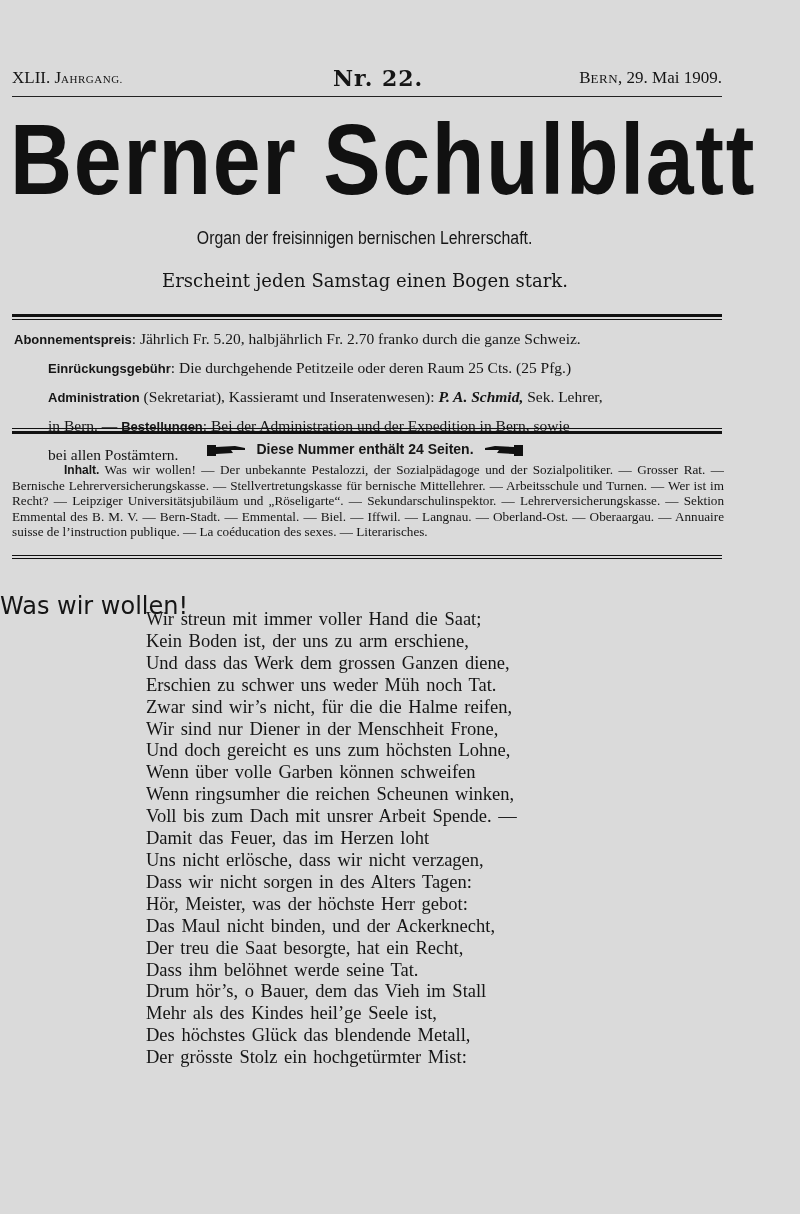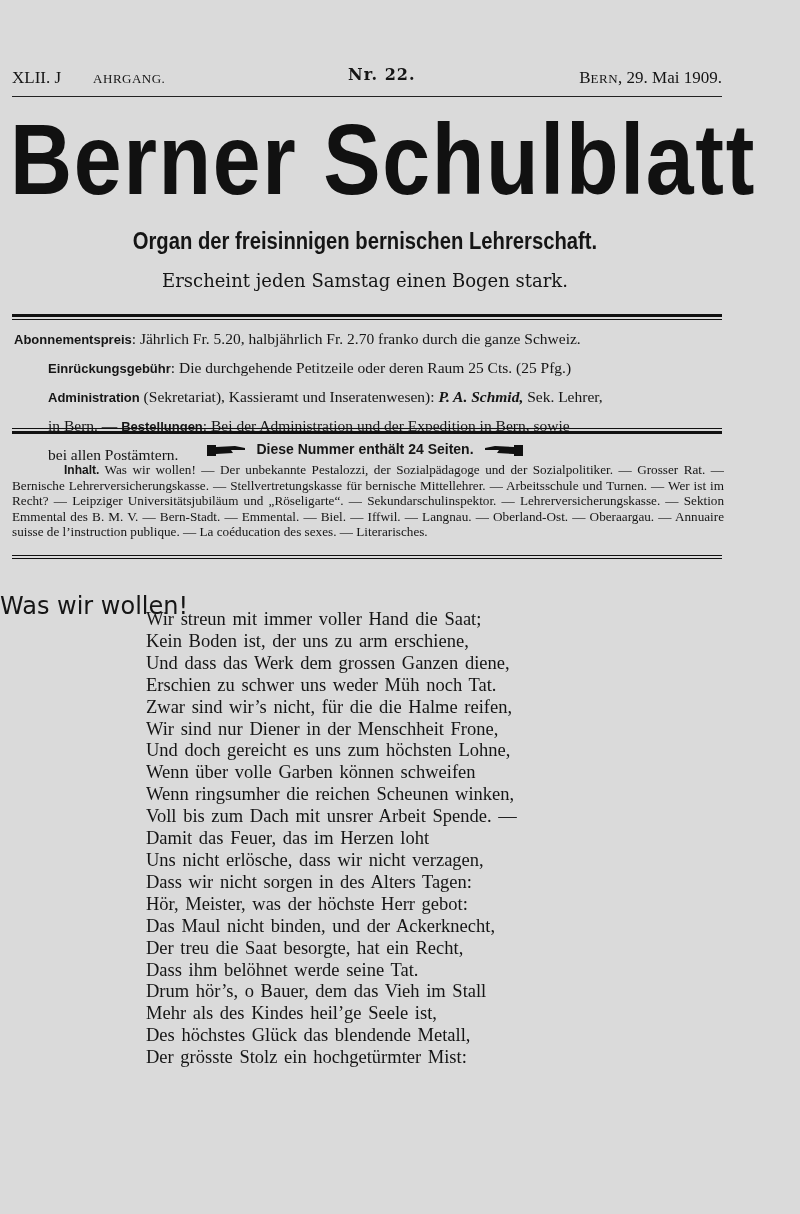--- a/index.html
+++ b/index.html
@@ -9,34 +9,34 @@
     color: #151515;
     font-family: "DejaVu Serif", serif;
     position: relative;
   }
   .page { position: absolute; left: 0; top: 0; width: 800px; height: 1214px; }
   .abs { position: absolute; }
 
   
   .topline { left: 12px; top: 68px; width: 710px; height: 24px; }
   .topline .l { position: absolute; left: 0; top: 0; font-size: 17px; font-family: "Liberation Serif", serif; }
-  .topline .l .sc { font-size: 13px; letter-spacing: 0.5px; padding-left: 32px; }
-  .topline .c { position: absolute; left: 336px; top: -3px; font-size: 16px; font-weight: bold; font-family: "DejaVu Serif", serif; letter-spacing: 1px; }
+  .topline .l .sc { font-size: 11px; letter-spacing: 0.5px; }
+  .topline .c { position: absolute; left: 321px; top: -3px; font-size: 22px; font-weight: bold; font-family: "DejaVu Serif", serif; letter-spacing: 1px; }
   .topline .r { position: absolute; right: 0; top: 0; font-size: 17px; font-family: "Liberation Serif", serif; }
   .topline .r .sc { font-size: 13px; letter-spacing: 0.5px; }
   .rule-thin { left: 12px; width: 710px; height: 1px; background: #222; }
 
   .masthead {
     left: 10px; top: 104px; width: 712px; height: 110px;
     font-family: "Liberation Sans", sans-serif; font-weight: bold;
     font-size: 100px; line-height: 110px; letter-spacing: 2px;
     transform: scaleX(0.86); transform-origin: left top;
     white-space: nowrap; color: #111;
   }
-  .organ { left: 0; width: 730px; top: 228px; text-align: center; font-family: "Liberation Sans", sans-serif; font-weight: bold; font-size: 23px; }
+  .organ { left: 0; width: 730px; top: 228px; text-align: center; font-family: "Liberation Sans", sans-serif; font-weight: normal; font-size: 18px; }
   .organ span { display: inline-block; transform: scaleX(0.88); }
   .erscheint { left: 0; width: 730px; top: 270px; text-align: center; font-family: "DejaVu Serif", serif; font-size: 18px; }
 
   .rule-double { left: 12px; width: 710px; }
   .rule-double .a { height: 3px; background: #111; }
   .rule-double .gap { height: 2px; }
   .rule-double .b { height: 1px; background: #111; }
   .rule-double.rev .a { height: 1px; }
   .rule-double.rev .b { height: 3px; }
   .rule-double.eq .a, .rule-double.eq .b { height: 1px; }

